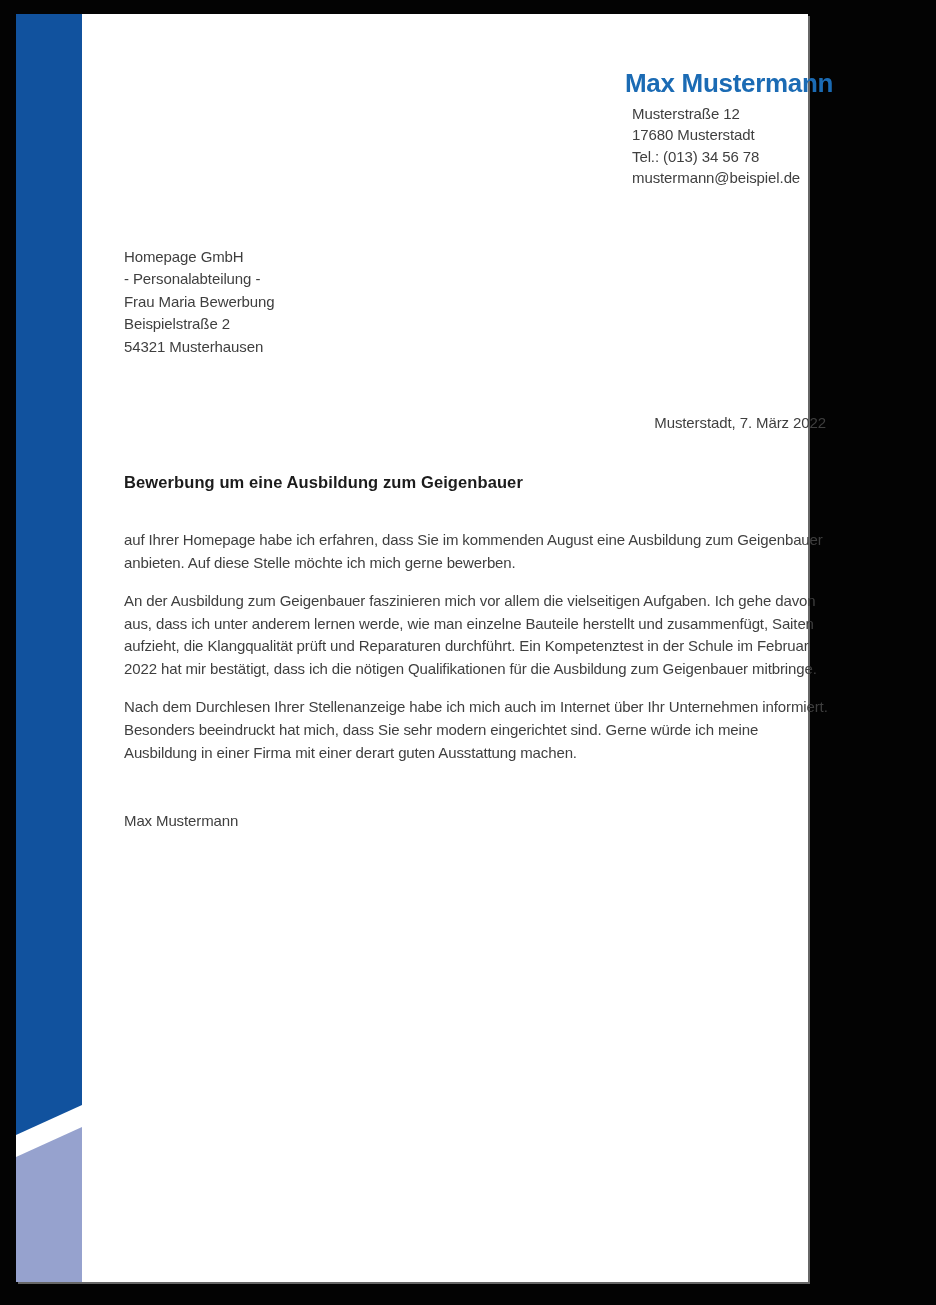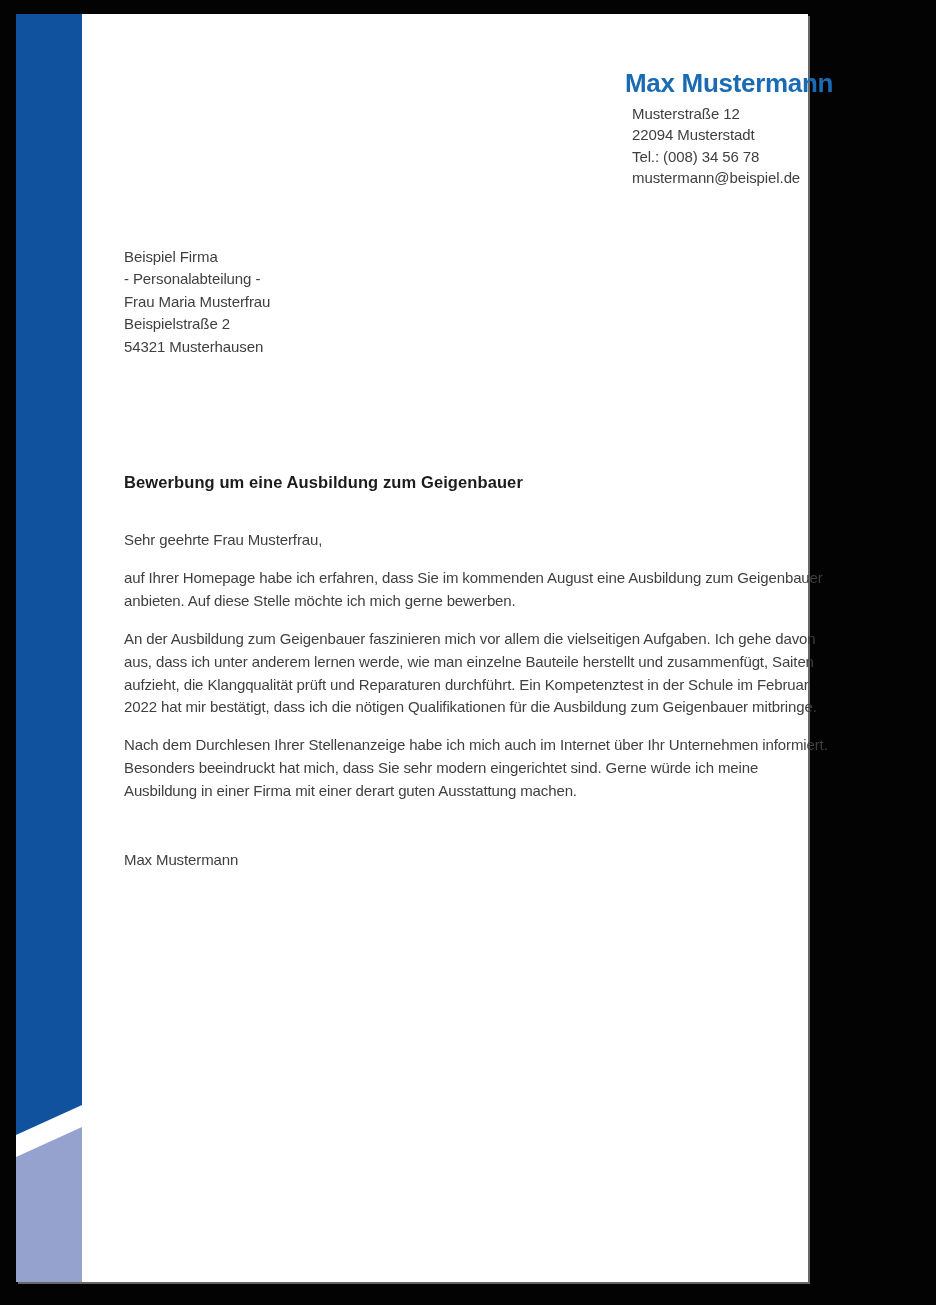--- a/index.html
+++ b/index.html
@@ -122,38 +122,38 @@
   <div class="page">
 
     <div class="stripe">
       <div class="stripe-blue"></div>
       <div class="stripe-lavender"></div>
     </div>
 
     <div class="sender">
       <div class="sender-name">Max Mustermann</div>
       <div class="sender-line">Musterstraße 12</div>
-      <div class="sender-line">22094 Musterstadt</div>
-      <div class="sender-line">Tel.: (008) 34 56 78</div>
+      <div class="sender-line">17680 Musterstadt</div>
+      <div class="sender-line">Tel.: (013) 34 56 78</div>
       <div class="sender-line">mustermann@beispiel.de</div>
     </div>
 
     <div class="recipient">
-      <div class="recipient-line">Beispiel Firma</div>
+      <div class="recipient-line">Homepage GmbH</div>
       <div class="recipient-line">- Personalabteilung -</div>
-      <div class="recipient-line">Frau Maria Musterfrau</div>
+      <div class="recipient-line">Frau Maria Bewerbung</div>
       <div class="recipient-line">Beispielstraße 2</div>
       <div class="recipient-line">54321 Musterhausen</div>
     </div>
 
+    <div class="dateline">Musterstadt, 7. März 2022</div>
 
     <div class="subject">Bewerbung um eine Ausbildung zum Geigenbauer</div>
 
     <div class="letter-body">
-      <p>Sehr geehrte Frau Musterfrau,</p>
       <p>auf Ihrer Homepage habe ich erfahren, dass Sie im kommenden August eine Ausbildung zum Geigenbauer anbieten. Auf diese Stelle möchte ich mich gerne bewerben.</p>
       <p>An der Ausbildung zum Geigenbauer faszinieren mich vor allem die vielseitigen Aufgaben. Ich gehe davon aus, dass ich unter anderem lernen werde, wie man einzelne Bauteile herstellt und zusammenfügt, Saiten aufzieht, die Klangqualität prüft und Reparaturen durchführt. Ein Kompetenztest in der Schule im Februar 2022 hat mir bestätigt, dass ich die nötigen Qualifikationen für die Ausbildung zum Geigenbauer mitbringe.</p>
       <p>Nach dem Durchlesen Ihrer Stellenanzeige habe ich mich auch im Internet über Ihr Unternehmen informiert. Besonders beeindruckt hat mich, dass Sie sehr modern eingerichtet sind. Gerne würde ich meine Ausbildung in einer Firma mit einer derart guten Ausstattung machen.</p>
       <p class="signature">Max Mustermann</p>
     </div>
 
   </div>
 </div>
 
 </body></html>

